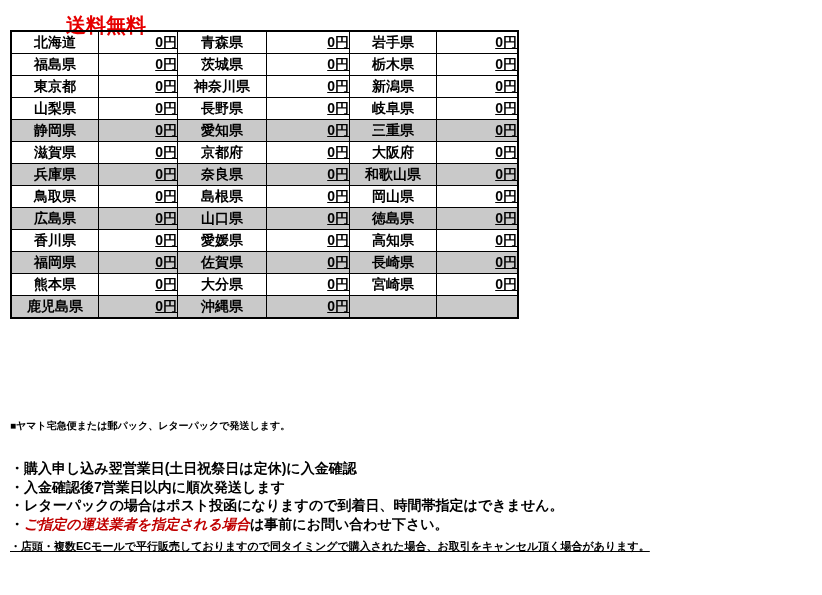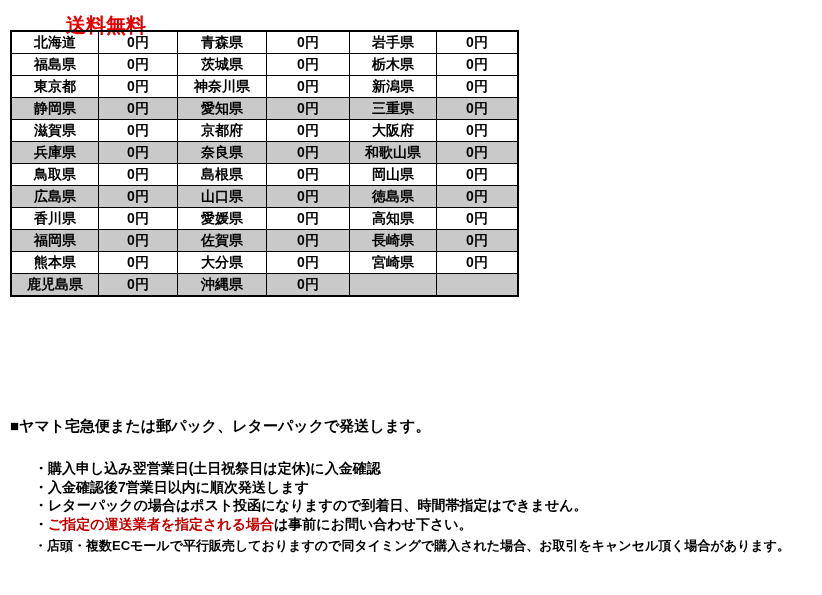--- a/index.html
+++ b/index.html
@@ -25,33 +25,33 @@
     border-collapse:collapse;table-layout:fixed;
     border:2px solid #000;
   }
   table.fee-table td{
     border:1px solid #000;
     height:21px;
     font-size:14px;font-weight:bold;
     padding:0;white-space:nowrap;overflow:hidden;
   }
   td.pref{text-align:center;}
-  td.fee{text-align:center;padding-left:8px;}
+  td.fee{text-align:right;padding-left:8px;text-decoration:underline;}
   .c0{width:86px}.c1{width:78px}.c2{width:88px}.c3{width:82px}.c4{width:86px}.c5{width:80px}
   tr.gray td{background:var(--row-gray);}
 
   .bottom{
     position:absolute;left:10px;top:417px;width:800px;
     font-weight:bold;
   }
-  .ship-heading{font-size:15px;line-height:17px;}
-  .notes{margin-top:25px;font-size:14px;line-height:18.5px;margin-left:24px;}
+  .ship-heading{font-size:10px;line-height:17px;}
+  .notes{margin-top:25px;font-size:14px;line-height:18.5px;}
   .note{white-space:nowrap;}
-  .note .red{color:var(--note-red);}
-  .note.small{font-size:13px;line-height:14px;margin-top:6px;}
+  .note .red{color:var(--note-red);font-style:italic;}
+  .note.small{font-size:11px;line-height:14px;margin-top:6px;text-decoration:underline;}
 </style>
 </head>
 <body>
 
 <div class="page">
 
   <div class="free-shipping-title">送料無料</div>
 
   <table class="fee-table">
     <tbody>
@@ -70,20 +70,28 @@
           <td class="fee c3">0円</td>
           <td class="pref c4">栃木県</td>
           <td class="fee c5">0円</td>
         </tr>
         <tr>
           <td class="pref c0">東京都</td>
           <td class="fee c1">0円</td>
           <td class="pref c2">神奈川県</td>
           <td class="fee c3">0円</td>
           <td class="pref c4">新潟県</td>
+          <td class="fee c5">0円</td>
+        </tr>
+        <tr>
+          <td class="pref c0">山梨県</td>
+          <td class="fee c1">0円</td>
+          <td class="pref c2">長野県</td>
+          <td class="fee c3">0円</td>
+          <td class="pref c4">岐阜県</td>
           <td class="fee c5">0円</td>
         </tr>
         <tr class="gray">
           <td class="pref c0">静岡県</td>
           <td class="fee c1">0円</td>
           <td class="pref c2">愛知県</td>
           <td class="fee c3">0円</td>
           <td class="pref c4">三重県</td>
           <td class="fee c5">0円</td>
         </tr>

